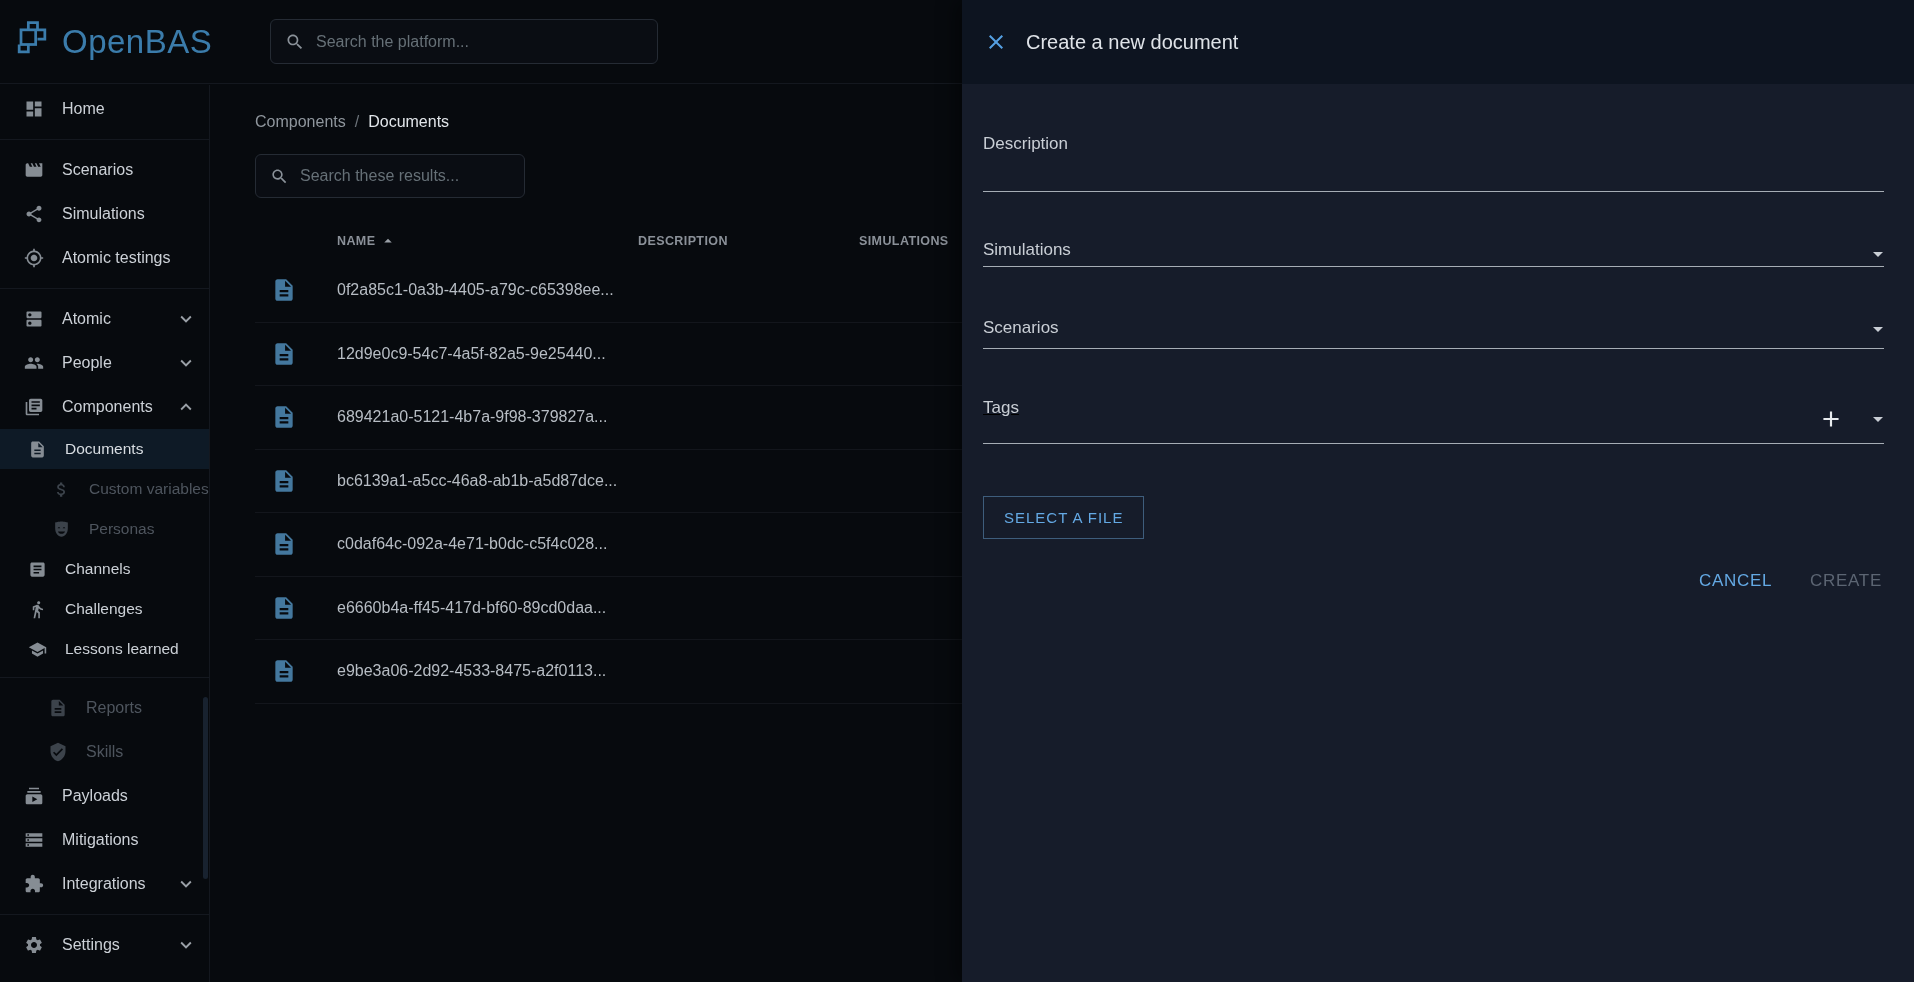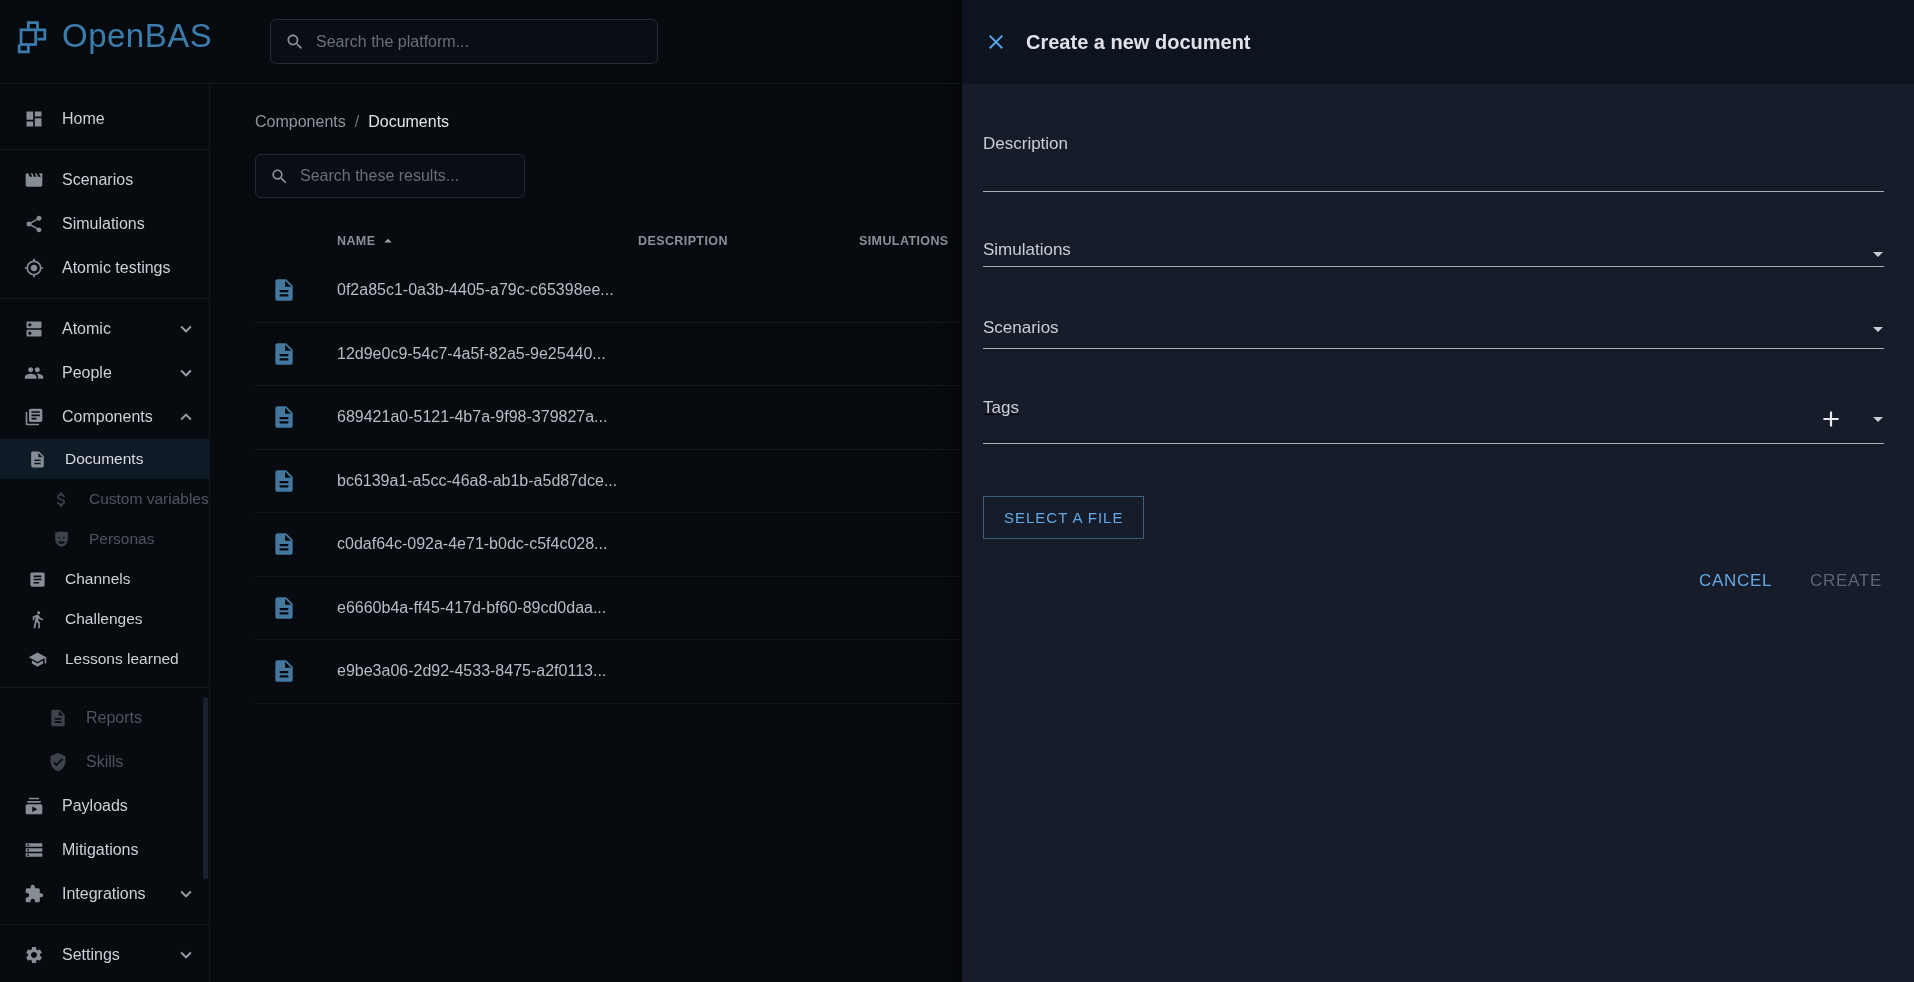--- a/index.html
+++ b/index.html
@@ -2,33 +2,33 @@
 <html><head>
 <meta charset="utf-8">
 <style>
   * { margin:0; padding:0; box-sizing:border-box; }
   html,body { width:1914px; height:982px; overflow:hidden; background:#070a0e;
     font-family:"Liberation Sans", sans-serif; }
 
   
   #topbar { position:absolute; top:0; left:0; right:0; height:84px; background:#070a0e;
     border-bottom:1px solid #14181f; z-index:1; }
-  .logo { position:absolute; left:10px; top:17px; display:flex; align-items:flex-start; gap:8px; cursor:pointer; }
+  .logo { position:absolute; left:10px; top:17px; display:flex; align-items:flex-end; gap:8px; cursor:pointer; }
   .logo-text { font-size:33px; font-weight:500; color:#3b7cab; letter-spacing:0.5px; }
   .searchbox { display:flex; align-items:center; gap:11px; border:1px solid #252b34;
     border-radius:6px; background:#0a0d13; padding:0 14px; }
   .searchbox svg { flex:0 0 auto; color:#8a9199; }
   .searchbox input { flex:1; background:transparent; border:none; outline:none;
     color:#b6bcc3; font-size:16px; font-family:"Liberation Sans", sans-serif; }
   .searchbox input::placeholder { color:#667077; opacity:1; }
   #platform-search { position:absolute; left:254px; top:19px; width:388px; height:45px;margin-left:16px; }
 
   
   #sidebar { position:absolute; top:85px; left:0; width:210px; bottom:0; background:#070a0e;
-    border-right:1px solid #14181f; z-index:1; padding-top:12px; }
+    border-right:1px solid #14181f; z-index:1; padding-top:2px; }
   .side-item { display:flex; align-items:center; height:44px; padding-left:24px;
     color:#ccd1d7; font-size:16px; cursor:pointer; position:relative; }
   .side-item.sub { height:40px; padding-left:28px; font-size:15.5px; }
   .side-item .icn { color:#868d94; flex:0 0 auto; }
   .side-item .lbl { margin-left:18px; white-space:nowrap; overflow:hidden; text-overflow:ellipsis; }
   .side-item .chev { position:absolute; right:12px; color:#9aa0a7; }
   .side-item.selected { background:#0e1a26; color:#d8dde2; }
   .side-item.disabled { color:#4e555e; cursor:default;margin-left:24px; }
   .side-item.disabled .icn { color:#3c434b; }
   .side-div { height:1px; background:#14181f; margin:8px 0; }
@@ -49,21 +49,21 @@
   #table-body { margin-left:44px; }
   .trow { height:63.5px; border-bottom:1px solid #13161c; color:#b7bdc4; font-size:16px; cursor:pointer; }
   .trow .icn-cell { padding-left:16px; color:#44789e; display:flex; align-items:center; }
 
   
   #drawer { position:absolute; top:0; left:962px; right:0; bottom:0; z-index:5;
     box-shadow:-6px 0 18px rgba(0,0,0,0.45); }
   .drawer-header { height:84px; background:#0d1420; display:flex; align-items:center; padding-left:16px; }
   .close-btn { background:none; border:none; color:#55a0e2; cursor:pointer; width:36px; height:36px;
     display:flex; align-items:center; justify-content:center; border-radius:50%; }
-  .drawer-title { margin-left:12px; font-size:20px; font-weight:700; color:#dfe3e8; }
+  .drawer-title { margin-left:12px; font-size:20px; font-weight:400; color:#dfe3e8; }
   .drawer-body { position:relative; height:898px; background:#161c2a; }
   .field { position:absolute; left:21px; width:901px; cursor:pointer; }
   .flabel { font-size:17px; color:#c9ced5; }
   .fline { position:absolute; left:0; right:0; height:1px; background:#a6adb5; }
   .f-caret { position:absolute; color:#c9ced5; }
   .f-plus { position:absolute; color:#e8ebee; cursor:pointer; }
   #select-file-btn { position:absolute; left:21px; top:412px; height:43px; padding:0 20px;
     background:transparent; border:1px solid #3e5d7c; border-radius:0; color:#64a9e4;
     font-size:15px; font-weight:500; letter-spacing:1px; cursor:pointer;
     font-family:"Liberation Sans", sans-serif; }

